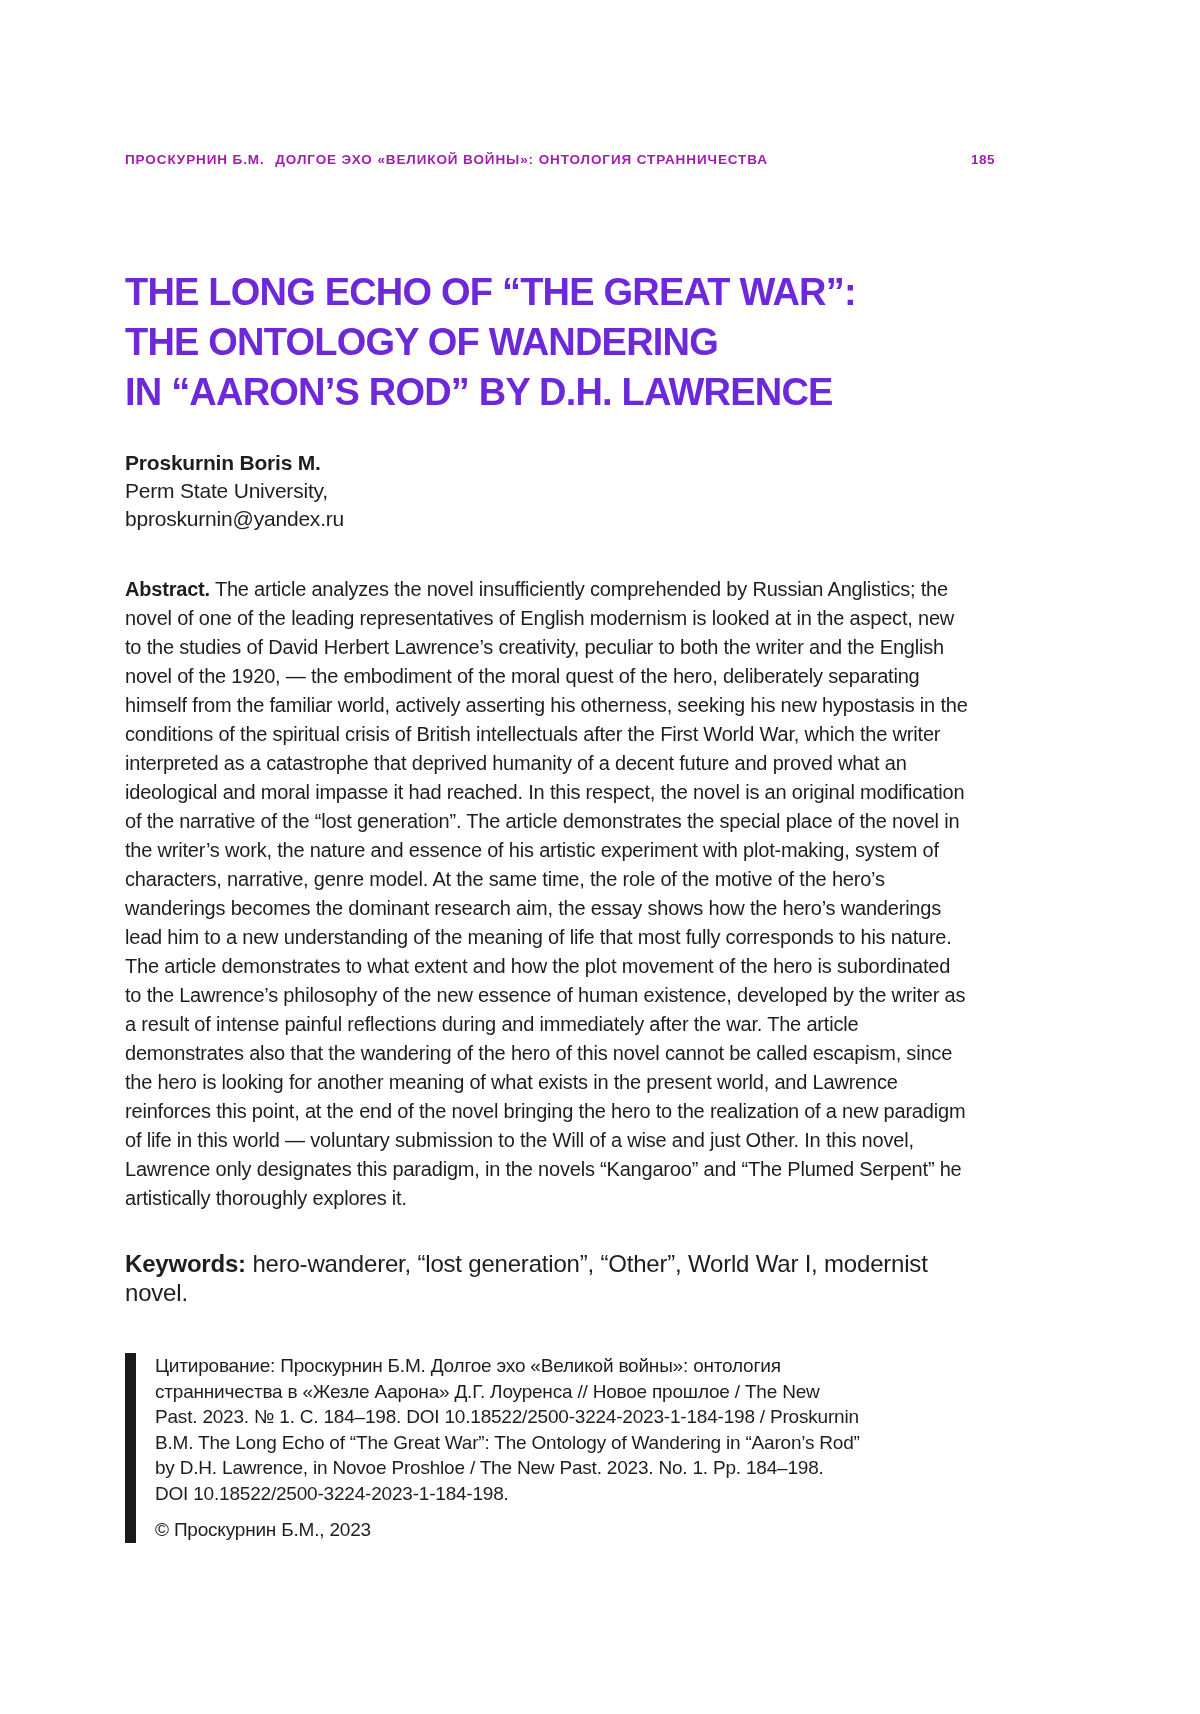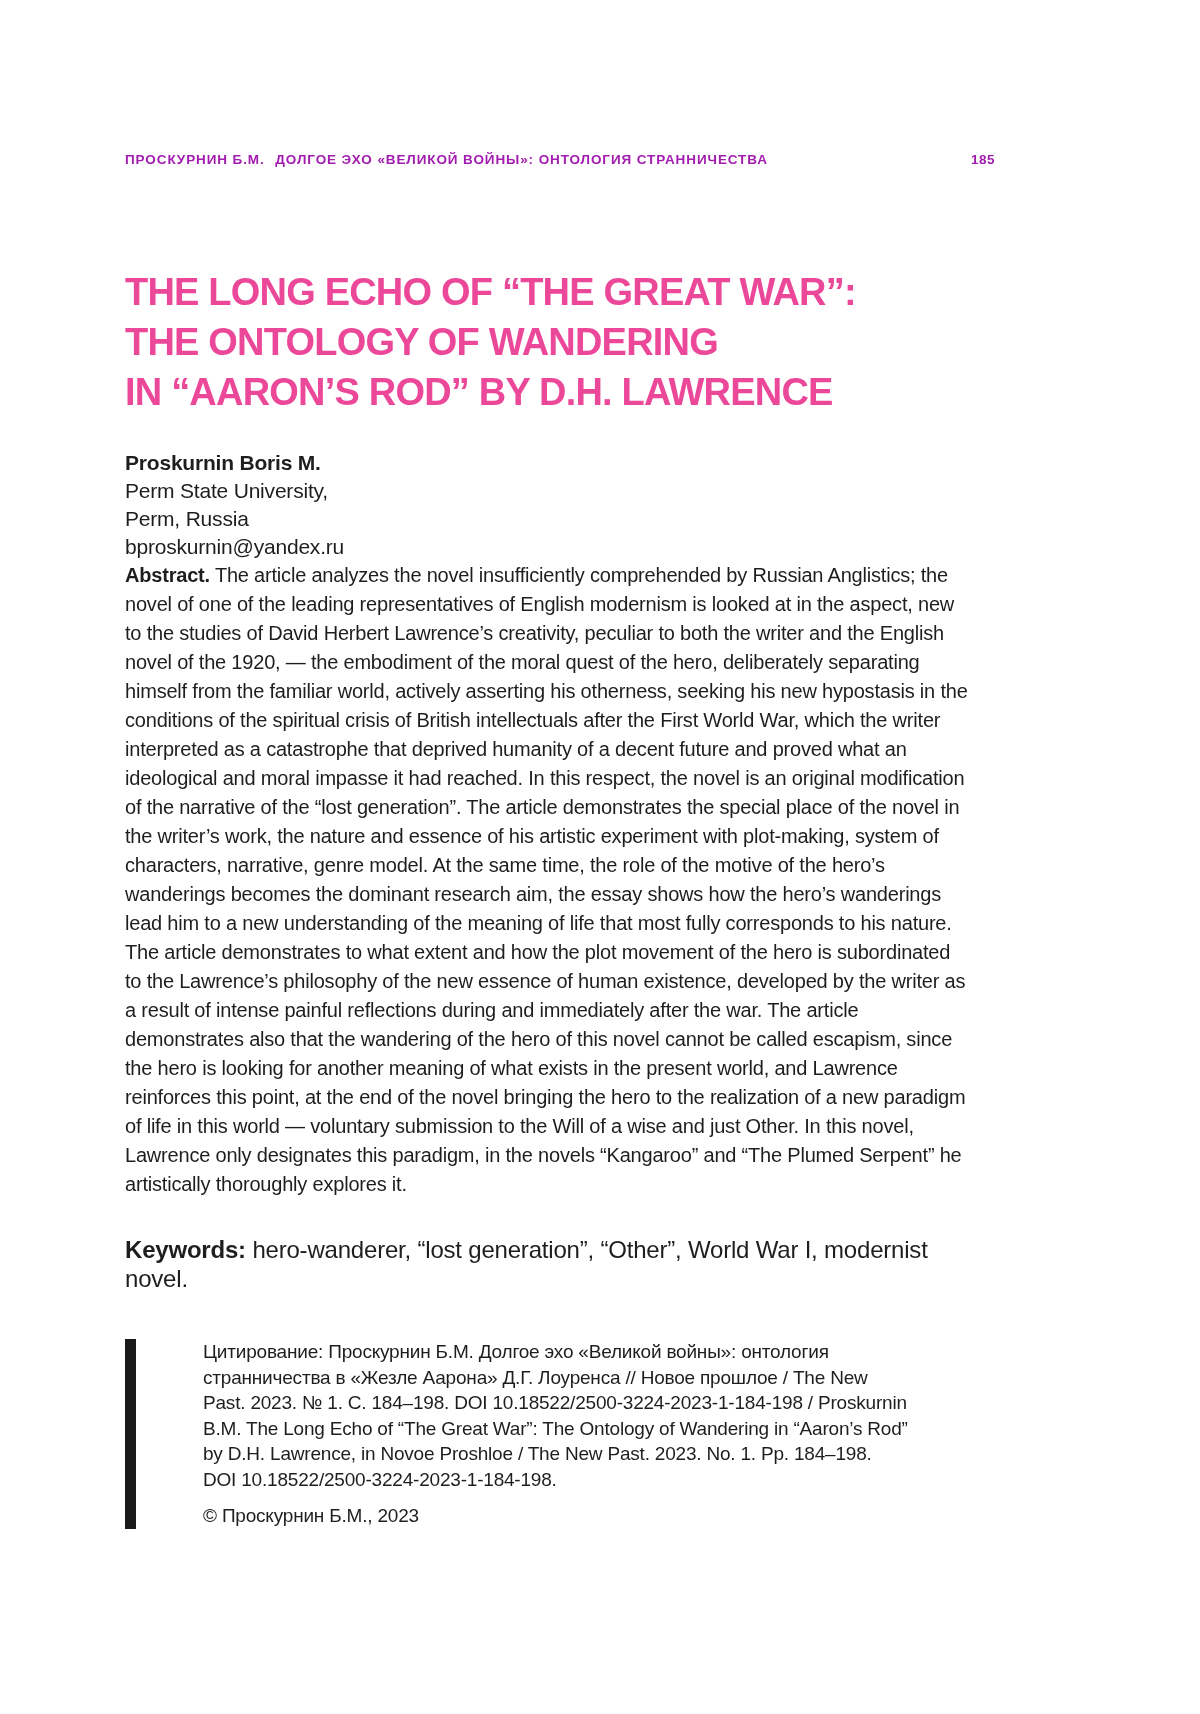--- a/index.html
+++ b/index.html
@@ -30,35 +30,36 @@
   .rh-title { font-weight: 700; margin-left: 6px; }
   .rh-page { font-weight: 700; letter-spacing: 0.5px; text-align: right; }
 
   
   .article-title {
     margin-top: 100px;
     font-size: 38px;
     font-weight: 700;
     line-height: 50px;
     letter-spacing: -0.8px;
-    color: #ec4899;
+    color: #6d28d9;
   }
   .article-title .t-line { white-space: nowrap; }
 
   
   .author-block {
     margin-top: 32px;
     font-size: 21px;
     line-height: 28px;
     letter-spacing: -0.2px;
   }
   .author-name { font-weight: 700; }
 
   
   .abstract {
+    margin-top: 42px;
     font-size: 20px;
     line-height: 29px;
     letter-spacing: -0.2px;
     text-align: left;
   }
   .abstract .label { font-weight: 700; }
 
   
   .keywords {
     margin-top: 36px;
@@ -66,21 +67,20 @@
     line-height: 29px;
     letter-spacing: -0.2px;
   }
   .keywords .label { font-weight: 700; }
 
   
   .citation-block {
     margin-top: 46px;
     display: flex;
     align-items: stretch;
-    gap: 48px;
   }
   .citation-bar {
     width: 11px;
     background: #1a1a1a;
     flex: 0 0 11px;
   }
   .citation-content {
     margin-left: 19px;
     width: 706px;
     font-size: 19px;
@@ -106,21 +106,20 @@
 
   <h1 class="article-title">
     <div class="t-line">THE LONG ECHO OF “THE GREAT WAR”:</div>
     <div class="t-line">THE ONTOLOGY OF WANDERING</div>
     <div class="t-line">IN “AARON’S ROD” BY D.H. LAWRENCE</div>
   </h1>
 
   <div class="author-block">
     <div class="author-name">Proskurnin Boris M.</div>
     <div>Perm State University,</div>
-    <div>Perm, Russia</div>
     <div>bproskurnin@yandex.ru</div>
   </div>
 
   <p class="abstract"><span class="label">Abstract.</span> <span>The article analyzes the novel insufficiently comprehended by Russian Anglistics; the novel of one of the leading representatives of English modernism is looked at in the aspect, new to the studies of David Herbert Lawrence’s creativity, peculiar to both the writer and the English novel of the 1920, — the embodiment of the moral quest of the hero, deliberately separating himself from the familiar world, actively asserting his otherness, seeking his new hypostasis in the conditions of the spiritual crisis of British intellectuals after the First World War, which the writer interpreted as a catastrophe that deprived humanity of a decent future and proved what an ideological and moral impasse it had reached. In this respect, the novel is an original modification of the narrative of the “lost generation”. The article demonstrates the special place of the novel in the writer’s work, the nature and essence of his artistic experiment with plot-making, system of characters, narrative, genre model. At the same time, the role of the motive of the hero’s wanderings becomes the dominant research aim, the essay shows how the hero’s wanderings lead him to a new understanding of the meaning of life that most fully corresponds to his nature. The article demonstrates to what extent and how the plot movement of the hero is subordinated to the Lawrence’s philosophy of the new essence of human existence, developed by the writer as a result of intense painful reflections during and immediately after the war. The article demonstrates also that the wandering of the hero of this novel cannot be called escapism, since the hero is looking for another meaning of what exists in the present world, and Lawrence reinforces this point, at the end of the novel bringing the hero to the realization of a new paradigm of life in this world — voluntary submission to the Will of a wise and just Other. In this novel, Lawrence only designates this paradigm, in the novels “Kangaroo” and “The Plumed Serpent” he artistically thoroughly explores it.</span></p>
 
   <p class="keywords"><span class="label">Keywords:</span> <span>hero-wanderer, “lost generation”, “Other”, World War I, modernist novel.</span></p>
 
   <div class="citation-block">
     <div class="citation-bar"></div>
     <div class="citation-content">

